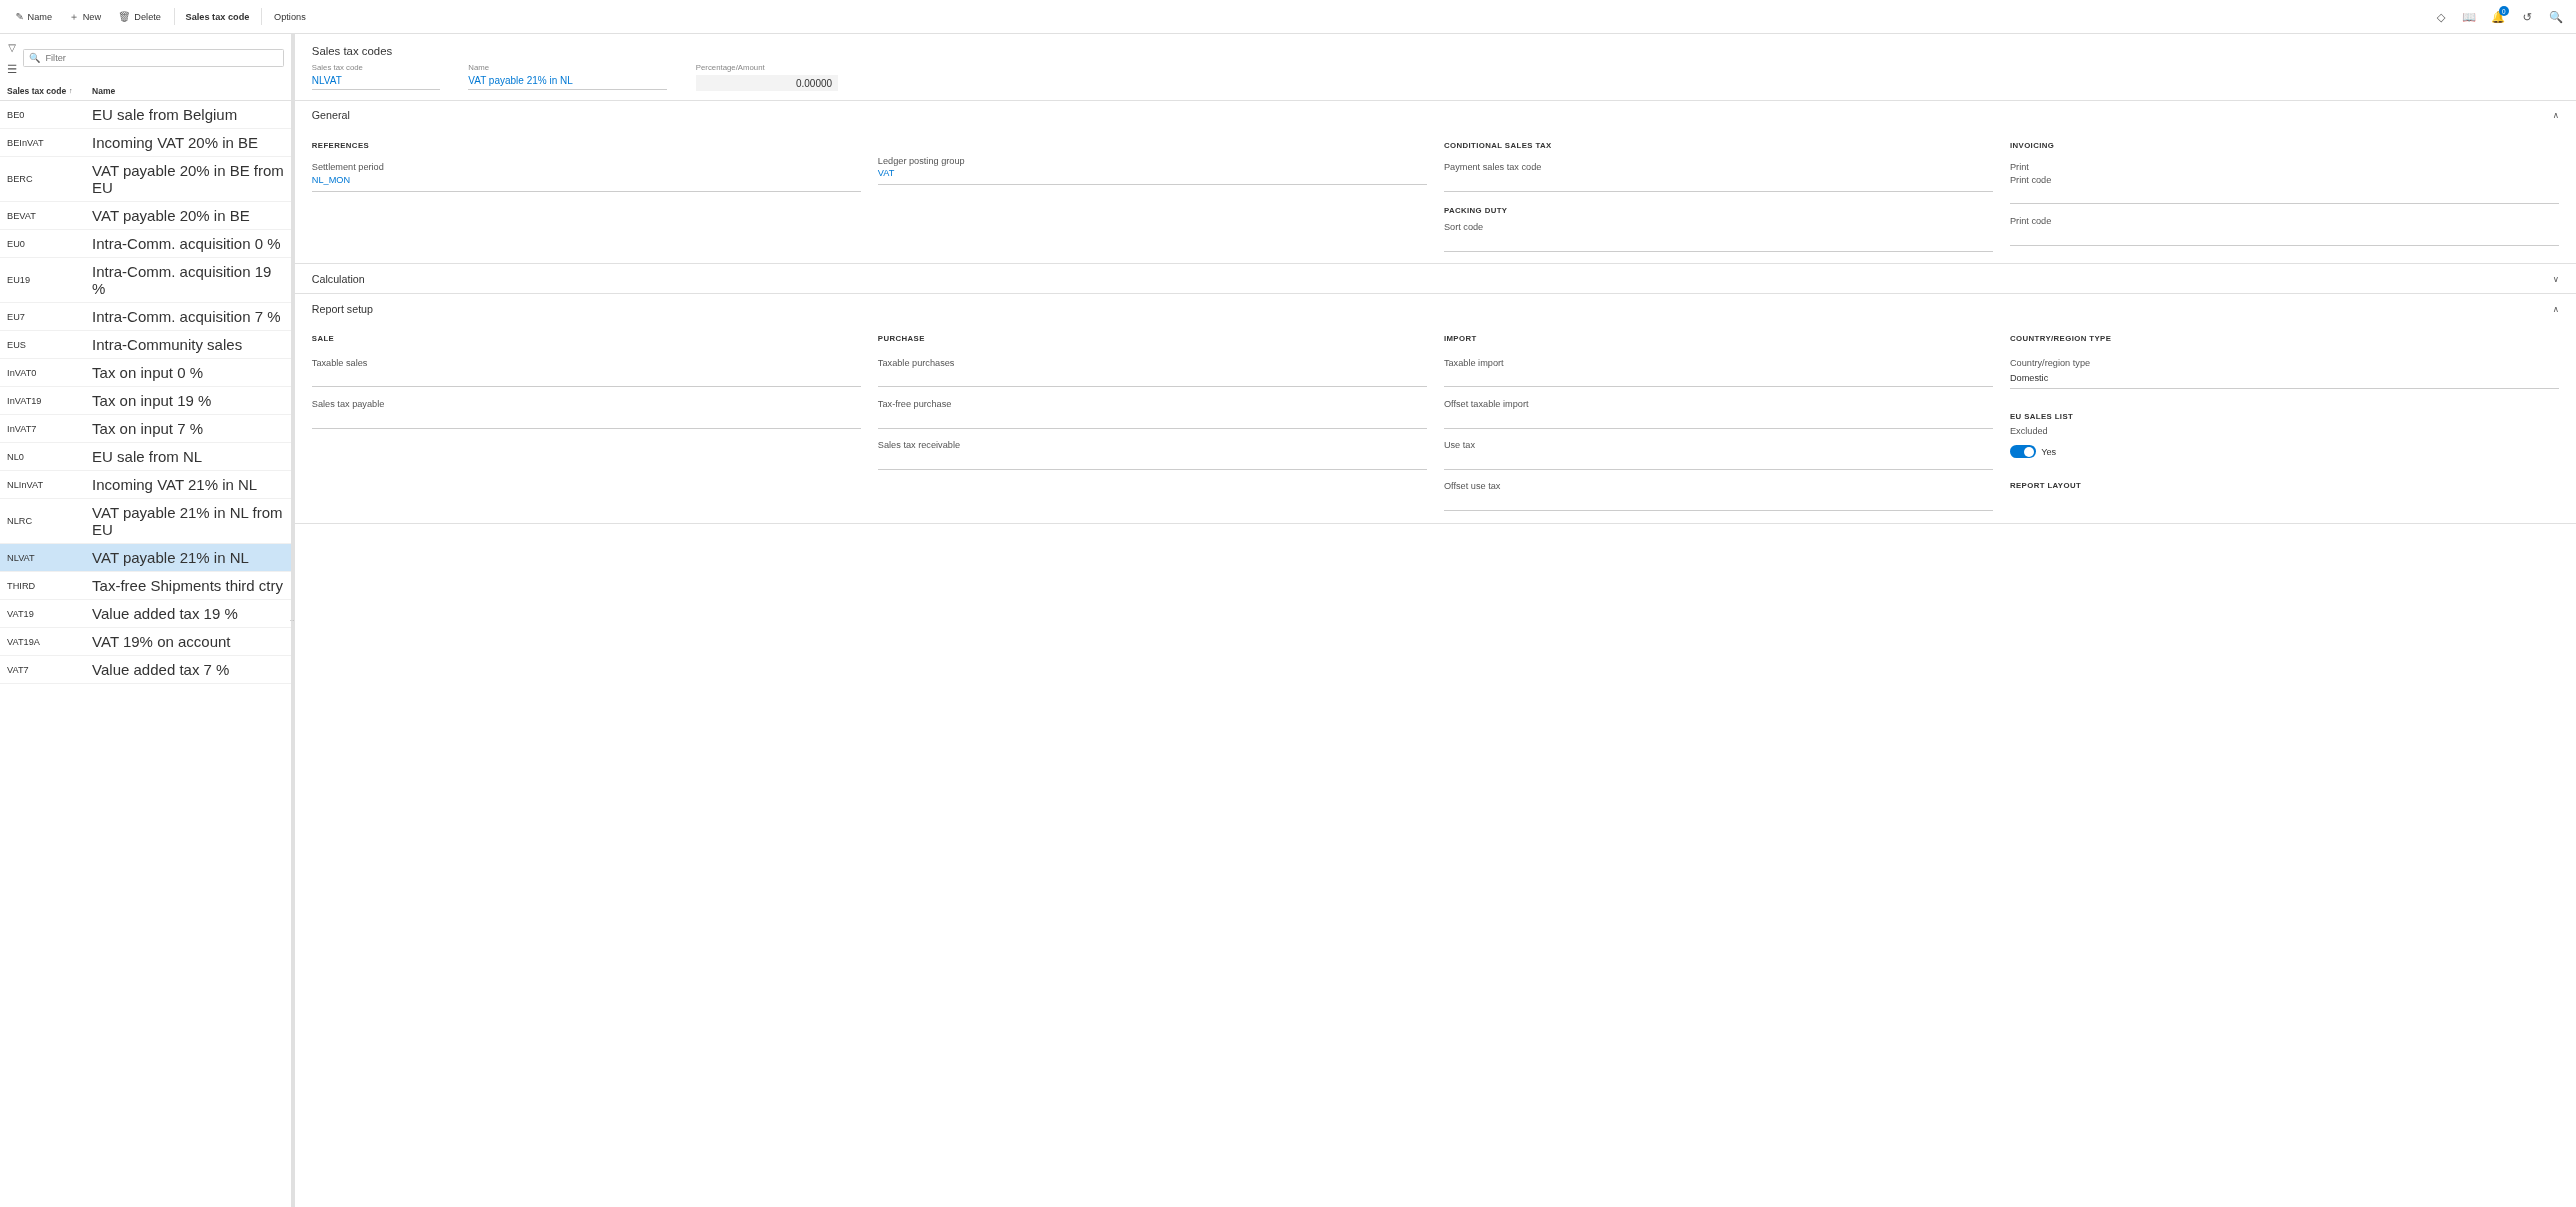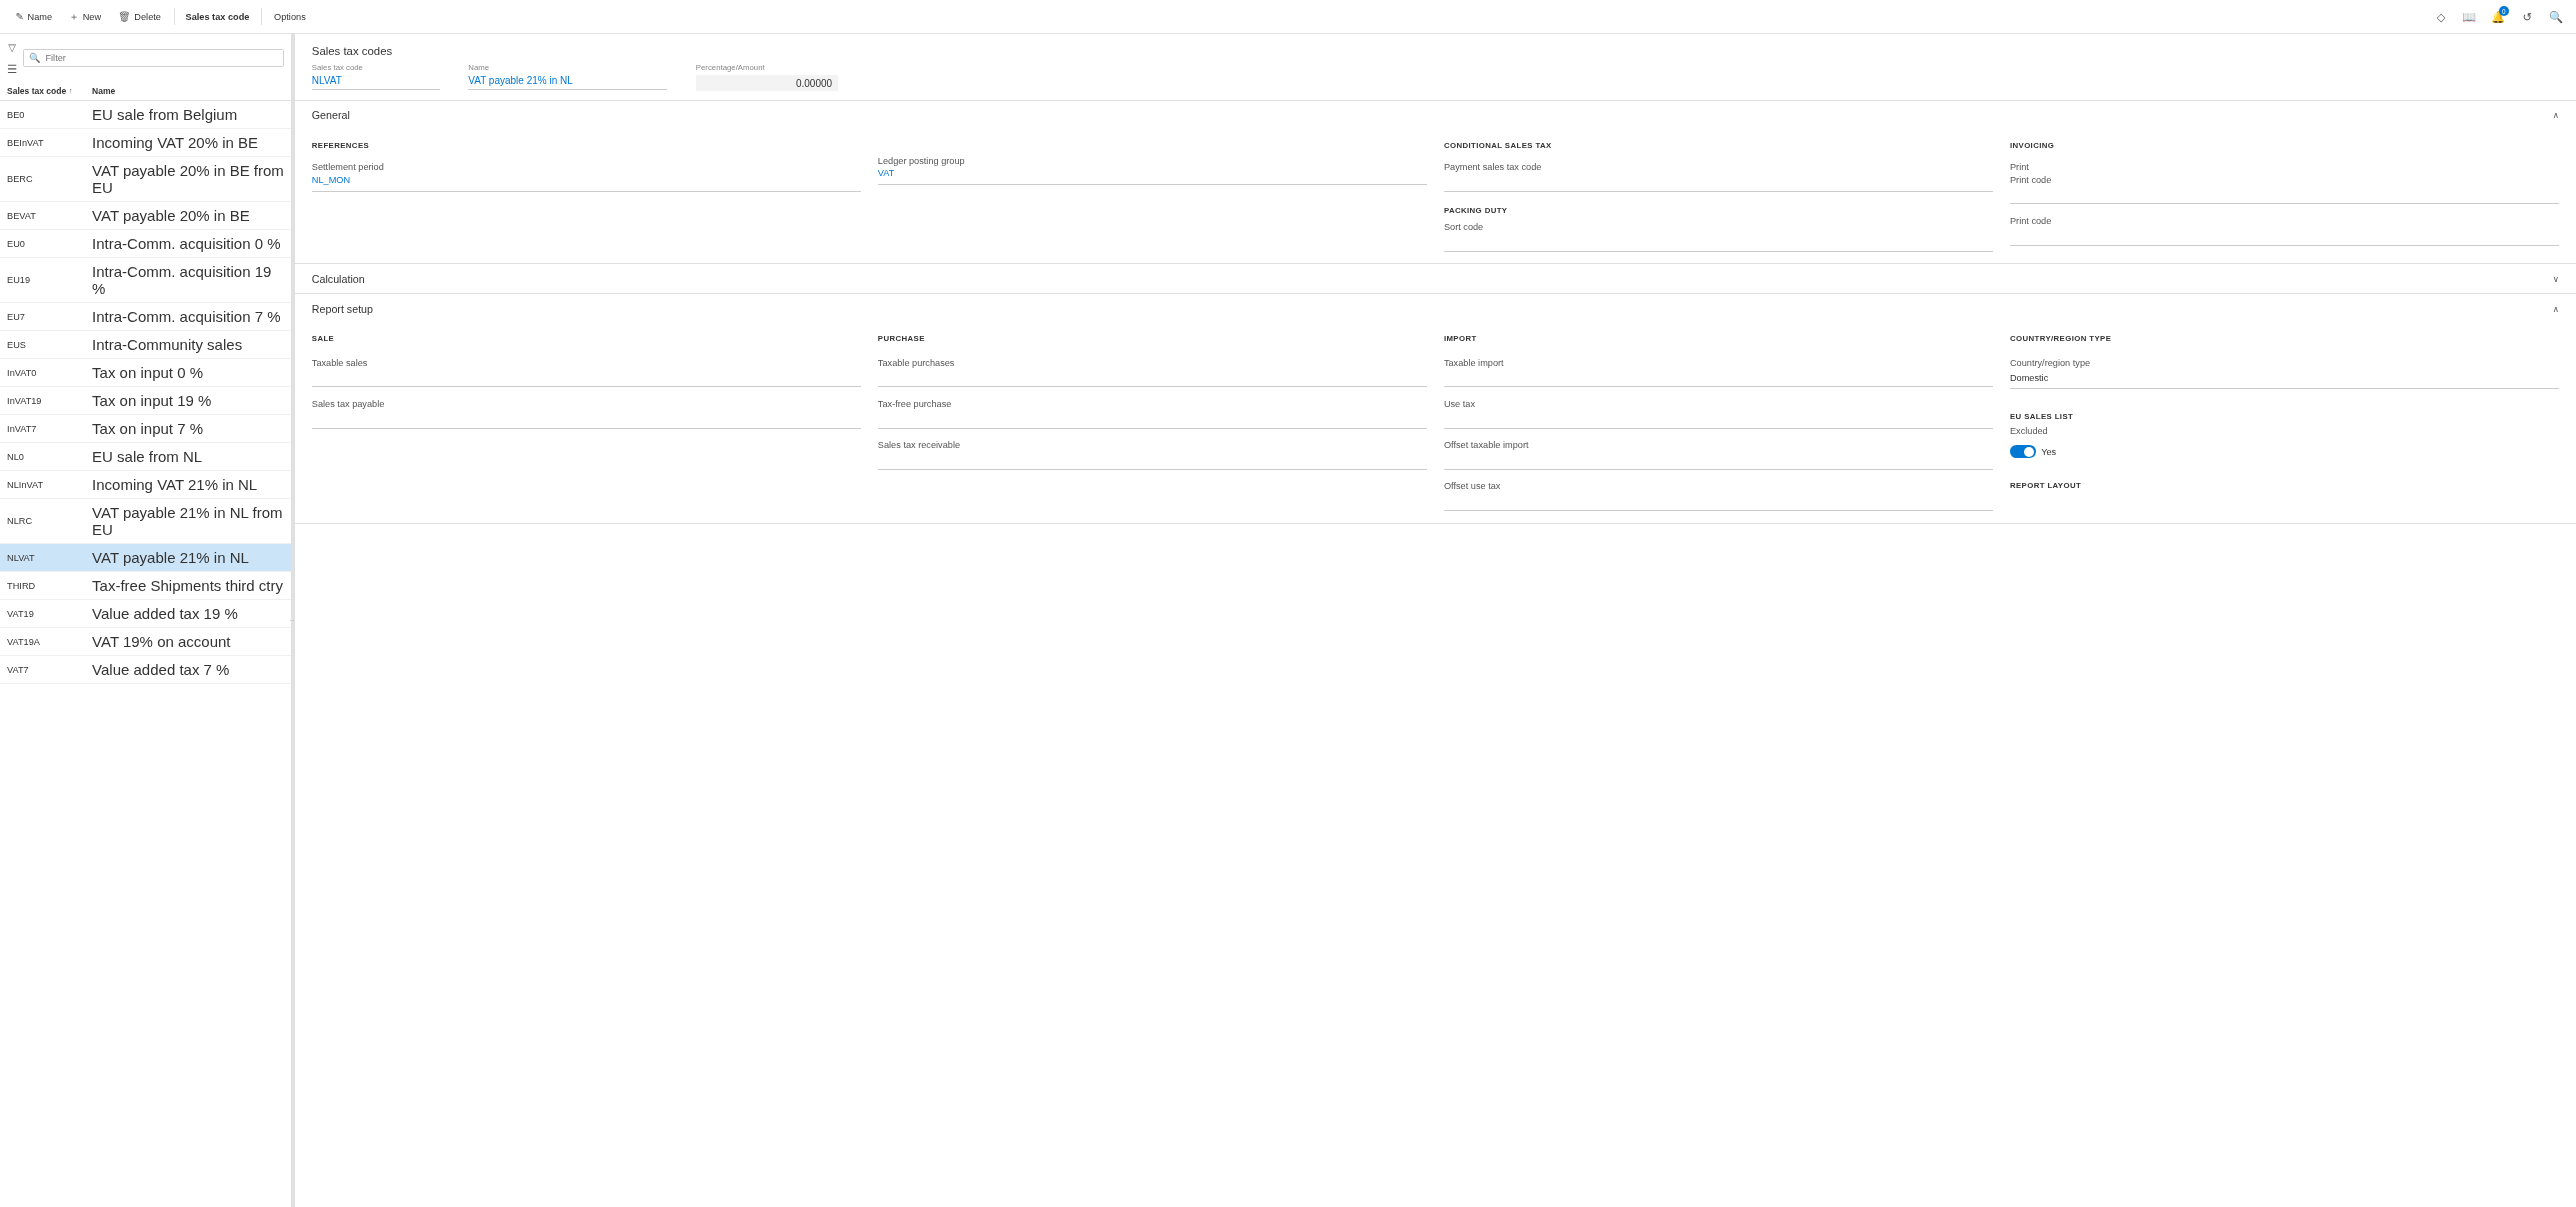--- a/index.html
+++ b/index.html
@@ -449,25 +449,25 @@
             </div>
           </div>
 
           <div class="report-col">
             <div class="report-col-header">IMPORT</div>
             <div class="report-field">
               <span class="report-field-label">Taxable import</span>
               <div class="report-field-line"></div>
             </div>
             <div class="report-field">
+              <span class="report-field-label">Offset taxable import</span>
+              <div class="report-field-line"></div>
+            </div>
+            <div class="report-field">
               <span class="report-field-label">Use tax</span>
-              <div class="report-field-line"></div>
-            </div>
-            <div class="report-field">
-              <span class="report-field-label">Offset taxable import</span>
               <div class="report-field-line"></div>
             </div>
             <div class="report-field">
               <span class="report-field-label">Offset use tax</span>
               <div class="report-field-line"></div>
             </div>
           </div>
 
           <div class="report-col">
             <div class="report-col-header">COUNTRY/REGION TYPE</div>

